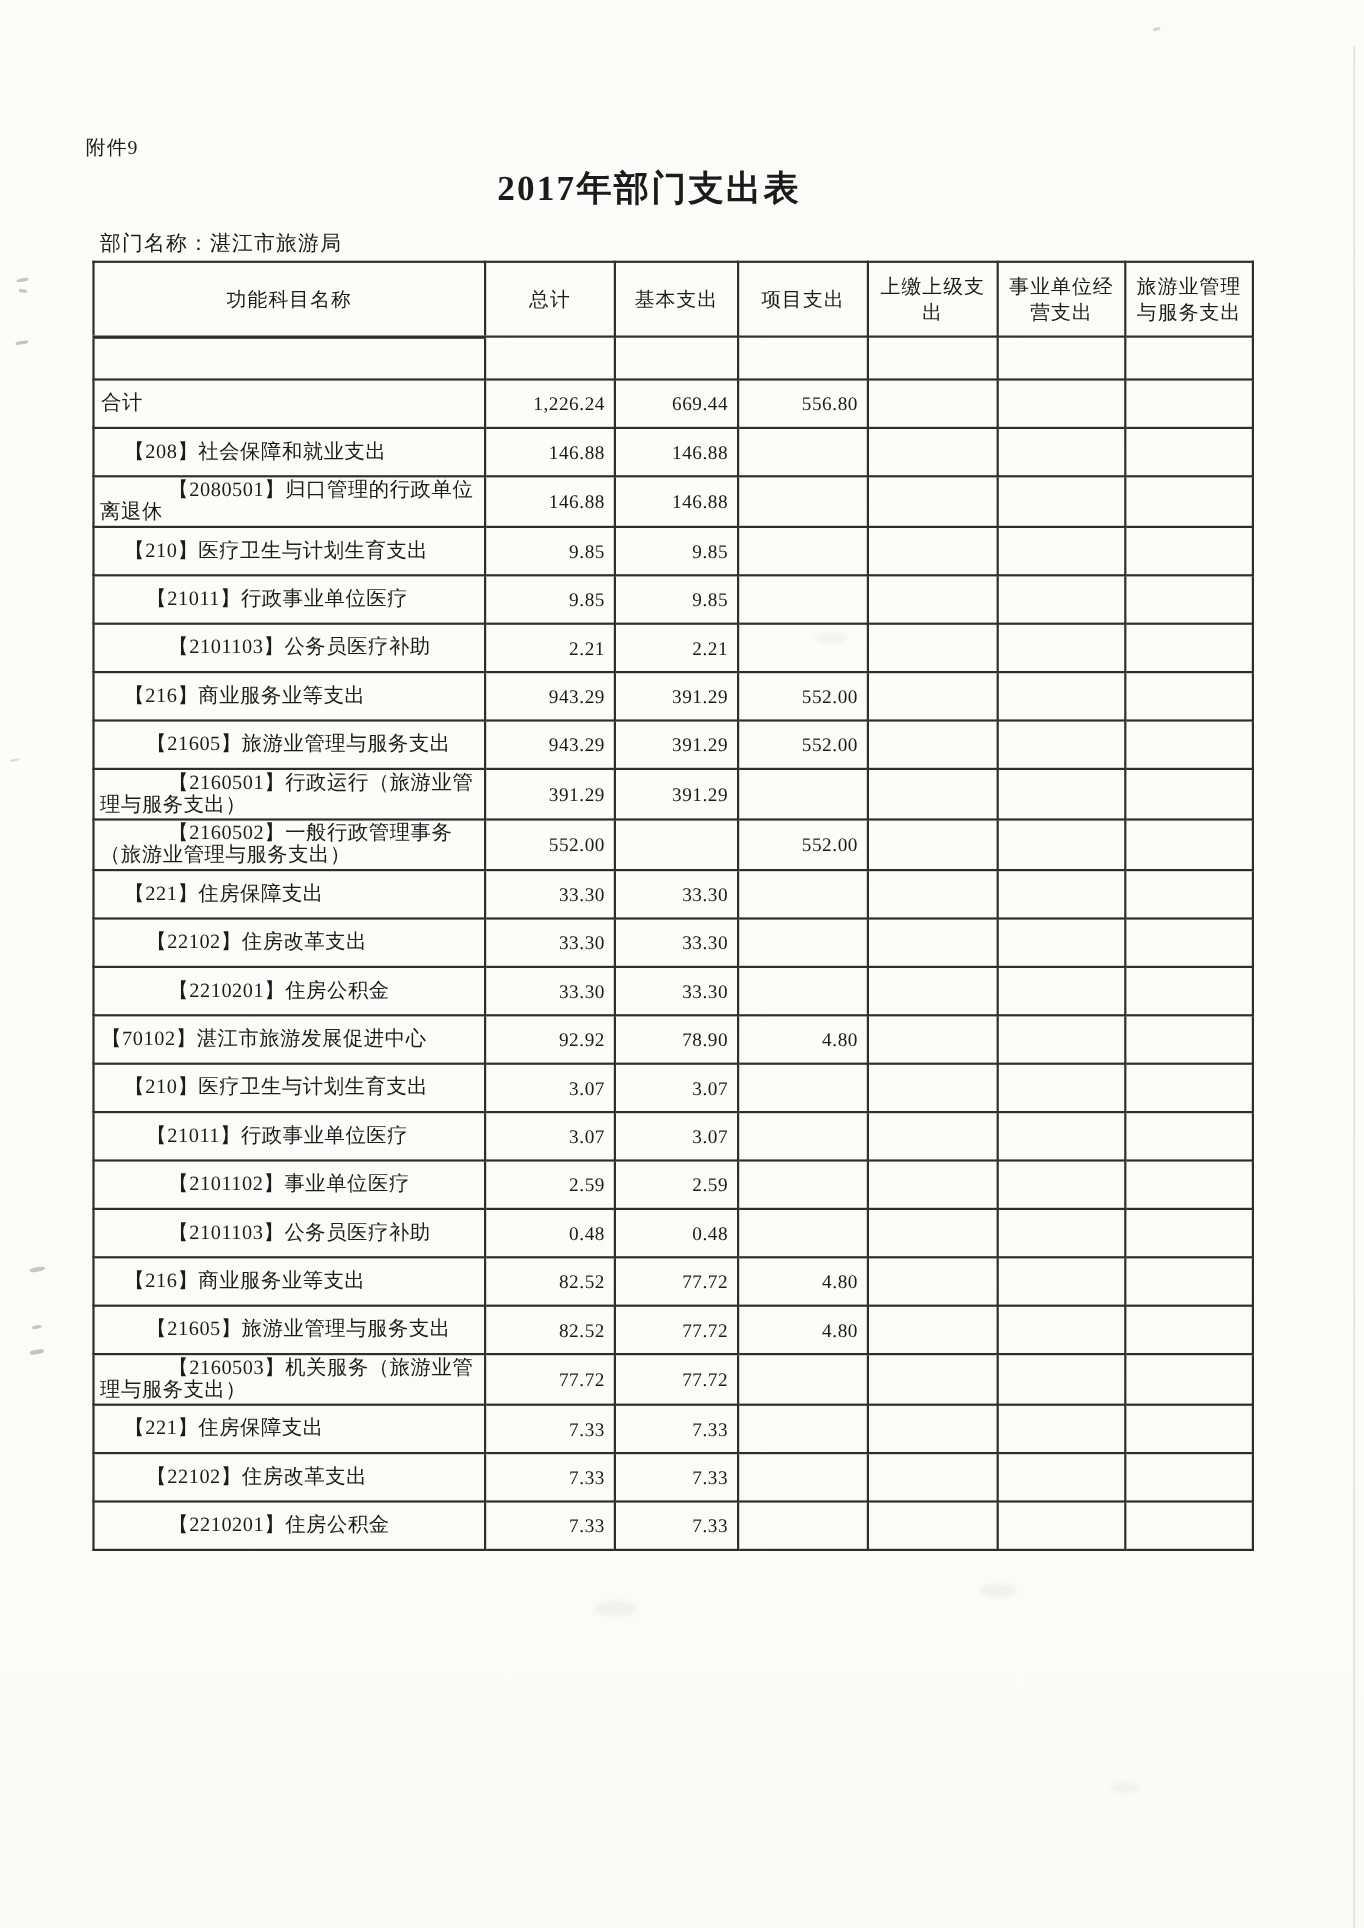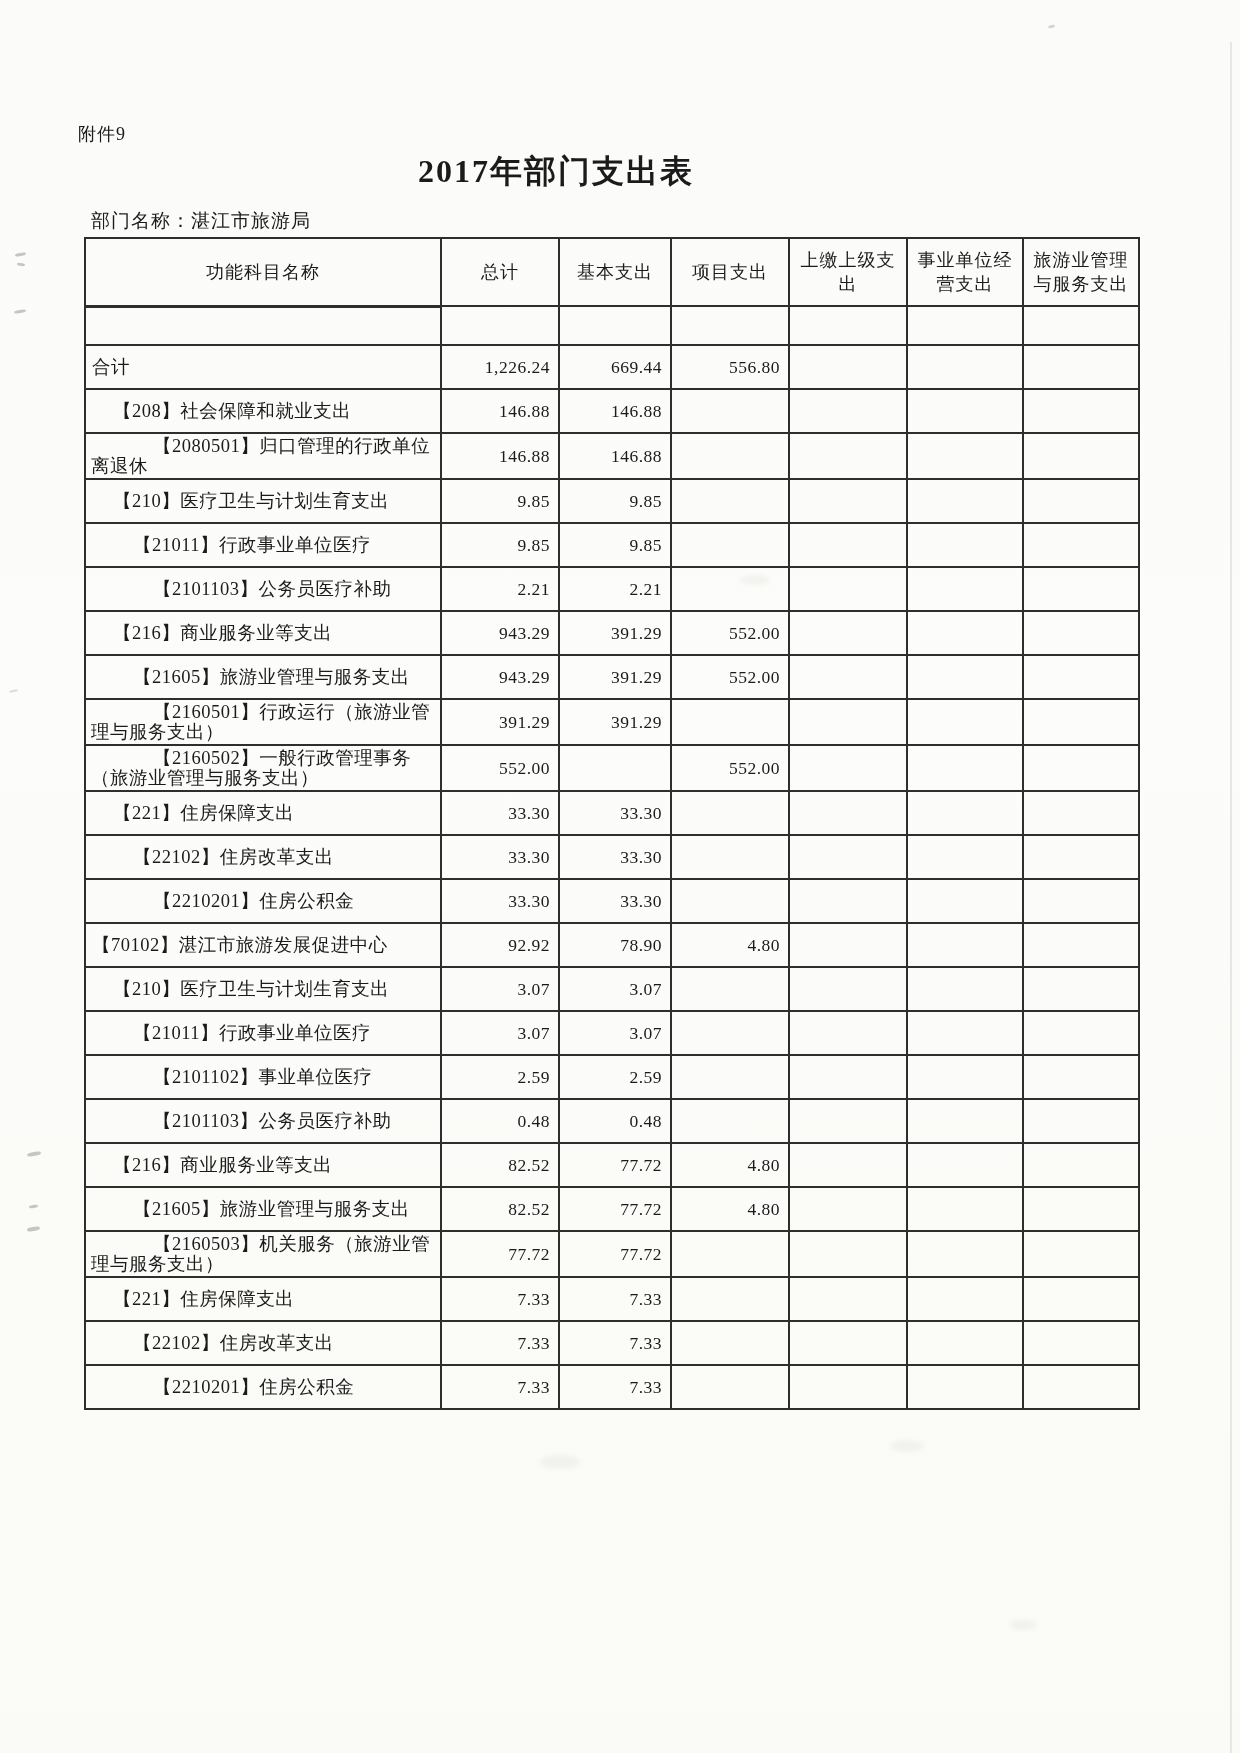--- a/index.html
+++ b/index.html
@@ -13,21 +13,21 @@
     position:absolute;inset:0;
     background:linear-gradient(180deg,#fbfbf9 0%,#fcfcfa 40%,#fafaf7 100%);
   }
   .attachment{
     position:absolute;left:78px;top:122px;
     font-size:18px;letter-spacing:1px;
   }
   .title{
     position:absolute;left:0;top:150px;width:1112px;margin:0;
     text-align:center;
-    font-size:32px;font-weight:bold;letter-spacing:2px;
+    font-size:32px;font-weight:bold;letter-spacing:2px;padding-left:34px;
   }
   .dept{
     position:absolute;left:91px;top:208px;
     font-size:19px;letter-spacing:1px;
   }
   table.exp-table{
     position:absolute;left:84px;top:237px;width:1054px;
     border-collapse:collapse;table-layout:fixed;
     background:transparent;
   }

